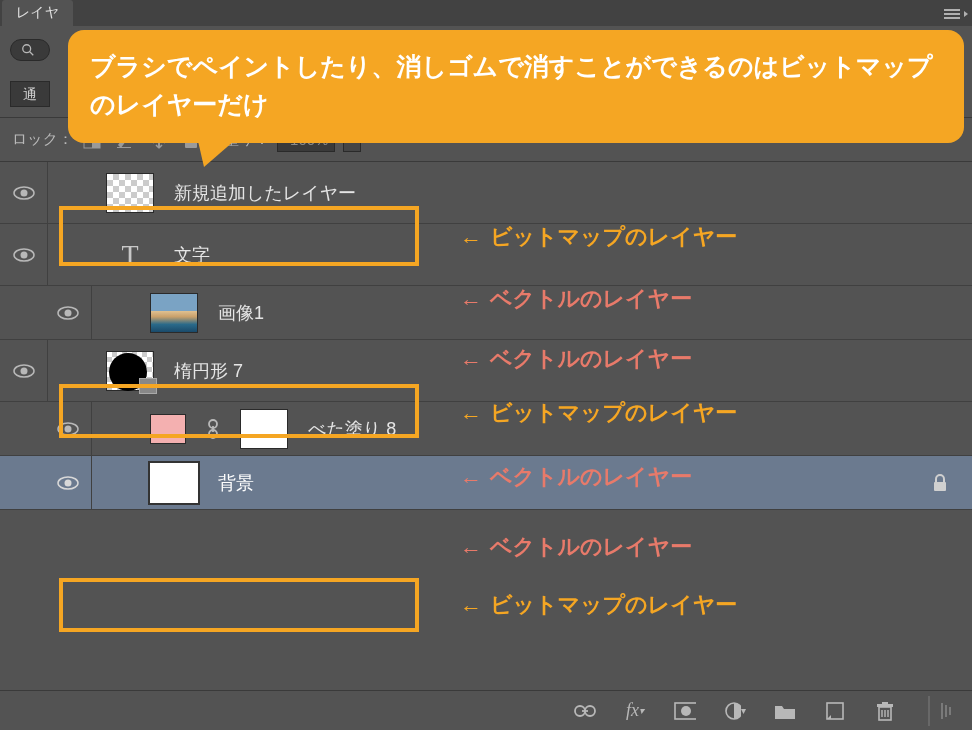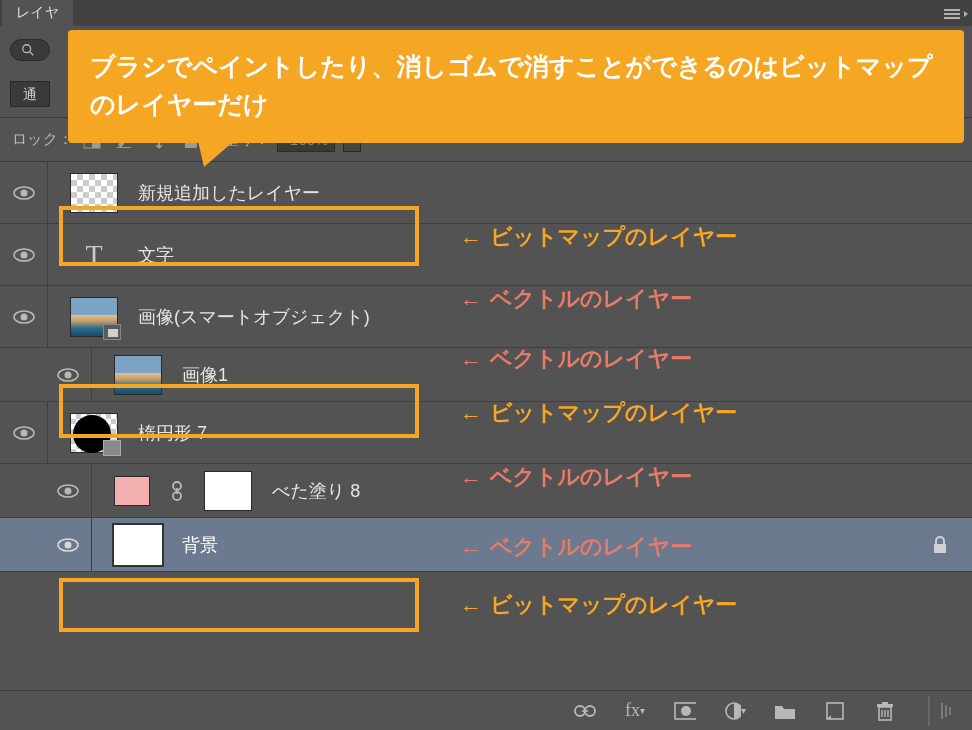--- a/index.html
+++ b/index.html
@@ -57,21 +57,21 @@
   .callout {
     position: absolute;
     left: 68px;
     top: 30px;
     width: 896px;
     background: #f5a623;
     color: #fff;
     font-size: 25px;
     font-weight: bold;
     padding: 18px 22px 20px 22px;
-    border-radius: 4px;
+    border-radius: 16px;
     line-height: 1.5;
     z-index: 50;
   }
   .callout::after {
     content: '';
     position: absolute;
     left: 130px;
     bottom: -24px;
     border-top: 26px solid #f5a623;
     border-left: 6px solid transparent;
@@ -155,20 +155,21 @@
     border: 1px solid #2a2a2a;
     display: flex; align-items: center; justify-content: center;
   }
   .layers-list { }
   .layer-row {
     display: flex;
     align-items: center;
     border-bottom: 1px solid #404040;
     position: relative;
     height: 62px;
+    gap: 36px;
   }
   .layer-row.short { height: 54px; padding-left: 44px; }
   .layer-row.selected {
     background: #6b7a8f;
     color: #fff;
     justify-content: center;
   }
   .vis-col {
     width: 48px;
     display: flex;
@@ -402,32 +403,20 @@
             <ellipse cx="11" cy="8" rx="10" ry="6" fill="none" stroke="#b8b8b8" stroke-width="1.5"></ellipse>
             <circle cx="11" cy="8" r="3.5" fill="#b8b8b8"></circle>
           </svg>
         </div>
       <div class="layer-content">
         <div class="thumb text-icon">T</div>
         <span class="layer-name">文字</span>
       </div>
     </div>
 
-    <div class="layer-row">
-      <div class="vis-col">
-          <svg width="22" height="16">
-            <ellipse cx="11" cy="8" rx="10" ry="6" fill="none" stroke="#b8b8b8" stroke-width="1.5"></ellipse>
-            <circle cx="11" cy="8" r="3.5" fill="#b8b8b8"></circle>
-          </svg>
-        </div>
-      <div class="layer-content">
-        <div class="thumb image smart"></div>
-        <span class="layer-name">画像(スマートオブジェクト)</span>
-      </div>
-    </div>
 
     <div class="layer-row short">
       <div class="vis-col">
           <svg width="22" height="16">
             <ellipse cx="11" cy="8" rx="10" ry="6" fill="none" stroke="#b8b8b8" stroke-width="1.5"></ellipse>
             <circle cx="11" cy="8" r="3.5" fill="#b8b8b8"></circle>
           </svg>
         </div>
       <div class="layer-content">
         <div class="thumb image"></div>
@@ -528,21 +517,21 @@
   <div class="callout">ブラシでペイントしたり、消しゴムで消すことができるのはビットマップのレイヤーだけ</div>
 
   <div class="bottom-bar">
     <div class="ico">
       <svg width="22" height="14">
           <ellipse cx="6" cy="7" rx="5" ry="5" fill="none" stroke="#b8b8b8" stroke-width="1.8"></ellipse>
           <ellipse cx="16" cy="7" rx="5" ry="5" fill="none" stroke="#b8b8b8" stroke-width="1.8"></ellipse>
           <line x1="8" y1="7" x2="14" y2="7" stroke="#b8b8b8" stroke-width="1.8"></line>
         </svg>
     </div>
-    <div class="ico" style="color:#b8b8b8; font-size:18px; font-family:serif;">fx<span style="font-size:10px;">▾</span></div>
+    <div class="ico" style="font-style:italic; color:#b8b8b8; font-size:18px; font-family:serif;">fx<span style="font-size:10px;">▾</span></div>
     <div class="ico">
       <svg width="24" height="18">
           <rect x="1" y="1" width="22" height="16" fill="none" stroke="#b8b8b8" stroke-width="1.6"></rect>
           <circle cx="12" cy="9" r="5" fill="#b8b8b8"></circle>
         </svg>
     </div>
     <div class="ico">
       <svg width="20" height="20">
           <circle cx="10" cy="10" r="8" fill="none" stroke="#b8b8b8" stroke-width="1.6"></circle>
           <path d="M10 2 A8 8 0 0 1 10 18 Z" fill="#b8b8b8"></path>

